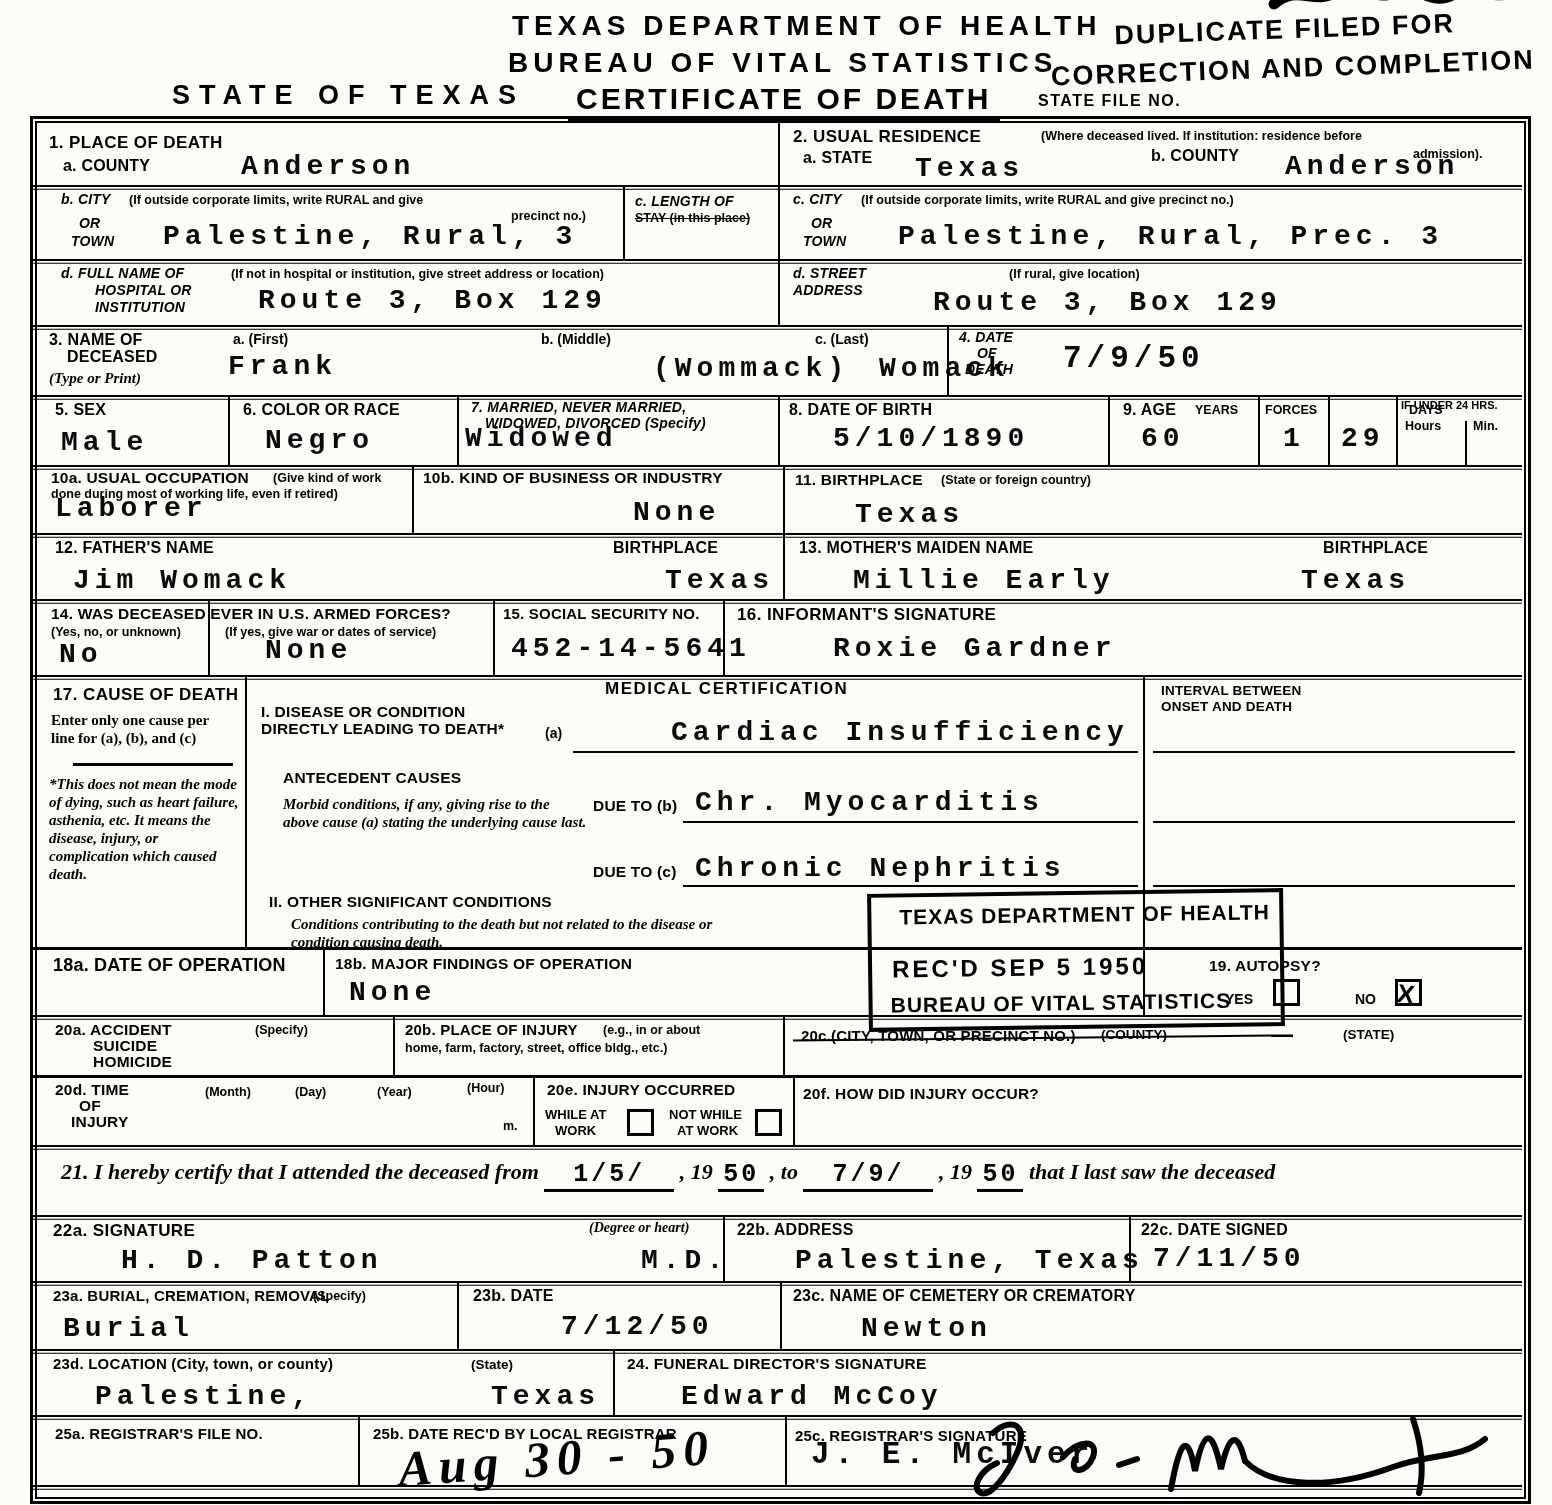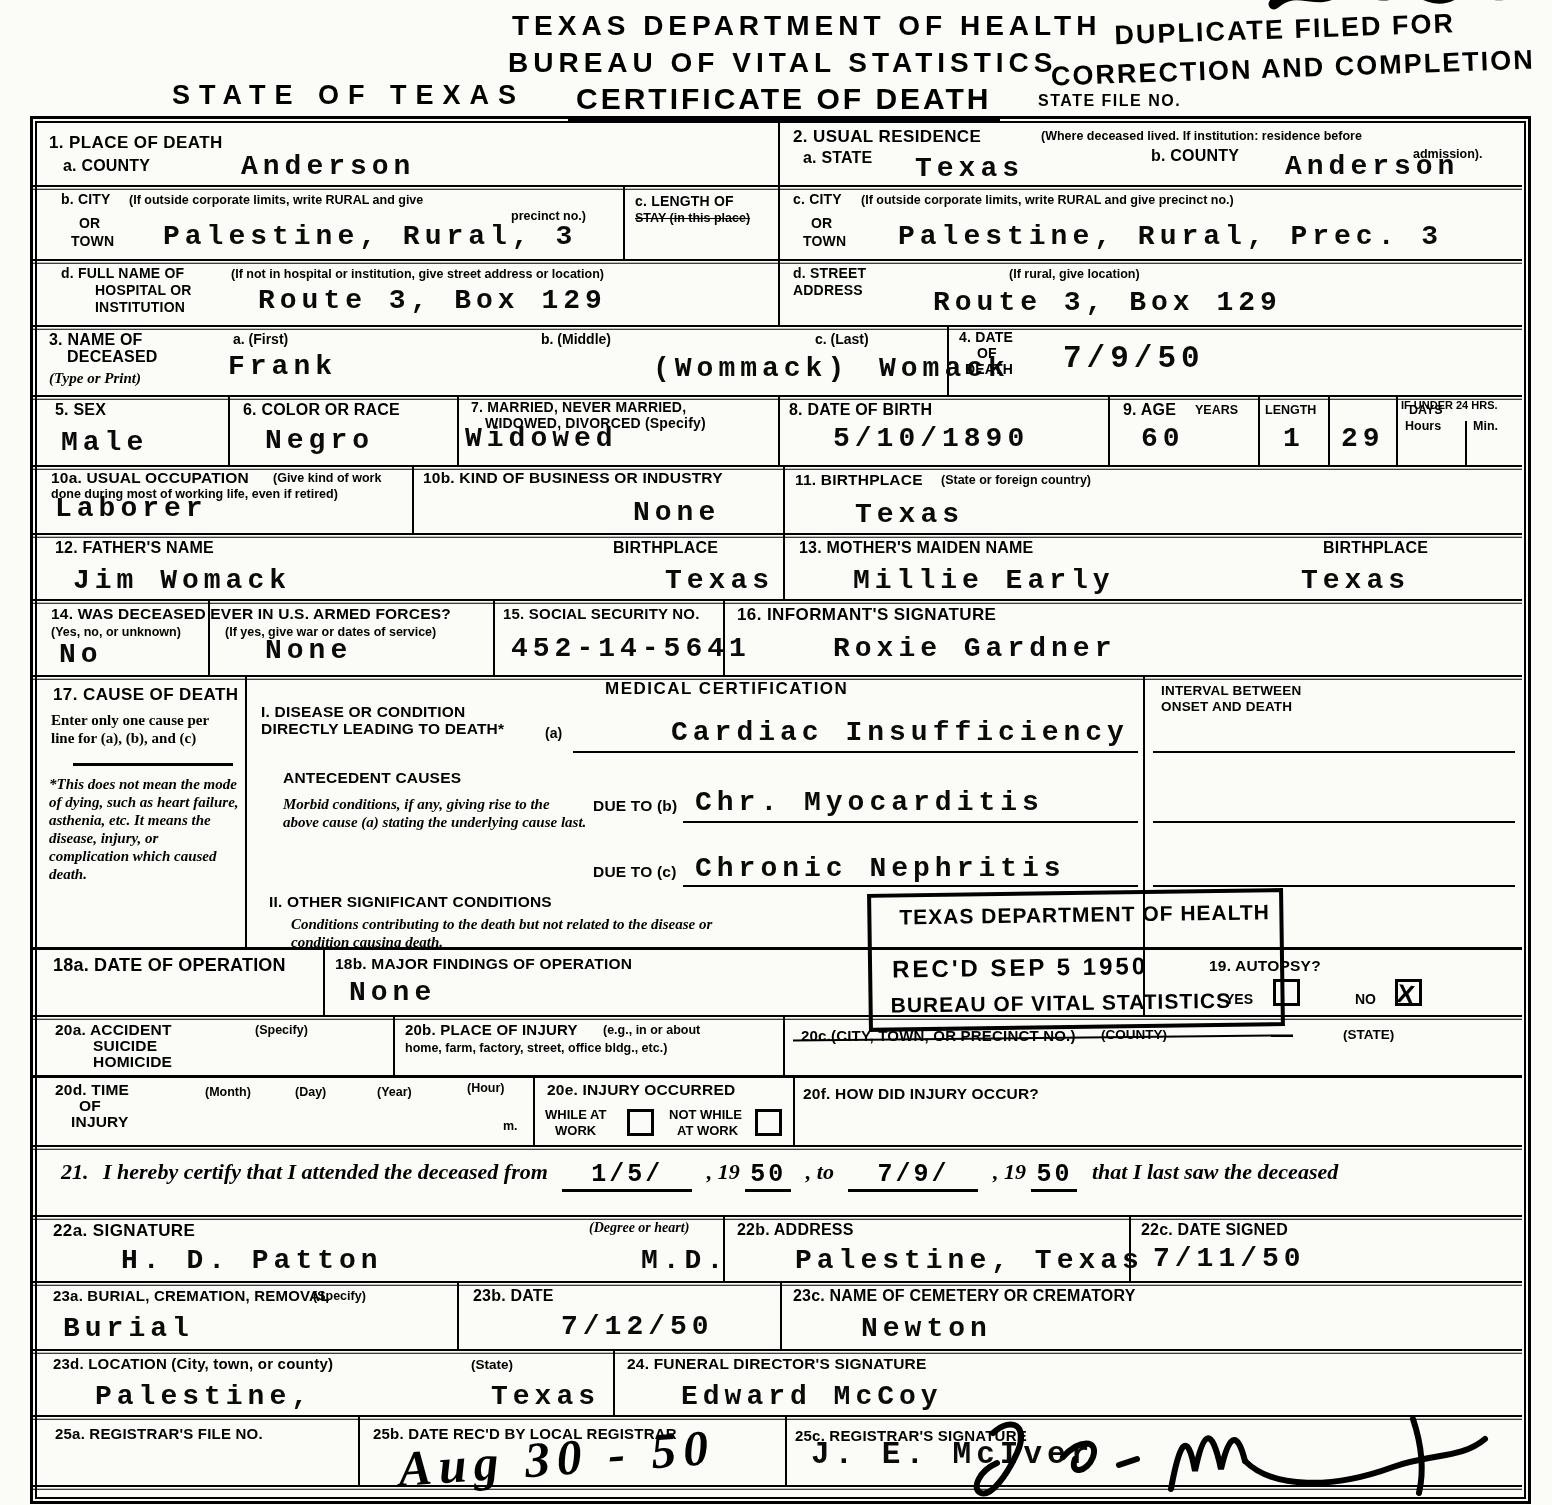--- a/index.html
+++ b/index.html
@@ -1,20 +1,20 @@
 <!DOCTYPE html>
 <html><head>
 <meta charset="utf-8">
 <style>
   html,body{margin:0;padding:0;background:#9a9a9a;}
   .page{position:relative;width:1552px;height:1505px;background:#fbfbf8;overflow:hidden;
         font-family:"Liberation Sans",sans-serif;color:#000;}
   .abs{position:absolute;}
   .L{position:absolute;font-weight:700;font-size:16px;letter-spacing:.2px;white-space:nowrap;}
-  .L2{font-size:14px;}
+  .L2{font-size:14px;font-style:italic;}
   .L3{font-size:17px;letter-spacing:.4px;}
   .N{position:absolute;font-weight:700;font-size:12.5px;white-space:nowrap;}
   .T{position:absolute;font-family:"Liberation Mono","DejaVu Sans Mono",monospace;font-weight:700;
      font-size:28px;letter-spacing:5px;white-space:nowrap;color:#0a0a0a;}
   .I{position:absolute;font-family:"Liberation Serif","DejaVu Serif",serif;font-style:italic;
      font-weight:700;font-size:15px;line-height:18px;}
   .hl{position:absolute;left:0;width:1489px;height:3px;background:#000;}
   .hl.d{height:5px;background:linear-gradient(#000 2px,transparent 2px,transparent 3px,#000 5px);}
   .vl{position:absolute;width:2px;background:#000;}
   .ul{position:absolute;height:2px;background:#000;}
@@ -23,21 +23,21 @@
   .form::after{content:"";position:absolute;inset:2px;border:2px solid #000;pointer-events:none;}
   .hdr{position:absolute;font-weight:700;white-space:nowrap;}
   .stamp{position:absolute;left:835px;top:772px;width:408px;height:130px;border:4px solid #000;
          transform:rotate(-0.8deg);}
   .stamp span{position:absolute;font-weight:700;white-space:nowrap;letter-spacing:1px;}
   .cert{position:absolute;font-family:"Liberation Serif","DejaVu Serif",serif;font-style:italic;
         font-weight:700;font-size:22px;white-space:nowrap;}
   .cert .tv{font-family:"Liberation Mono","DejaVu Sans Mono",monospace;font-style:normal;
         font-size:25px;letter-spacing:3px;border-bottom:3px solid #000;display:inline-block;
         text-align:center;vertical-align:-2px;}
-  .cert .gp{margin-left:9px;}
+  .cert .gp{}
   .hand{position:absolute;font-family:"Liberation Serif","DejaVu Serif",serif;font-style:italic;
         font-weight:700;font-size:50px;letter-spacing:7px;white-space:nowrap;transform:rotate(-4deg);}
 </style>
 </head>
 <body>
 
 <div class="page">
 
   <div class="hdr" style="left:172px;top:80px;font-size:27px;letter-spacing:9px;">STATE OF TEXAS</div>
   <div class="hdr" style="left:512px;top:10px;font-size:28px;letter-spacing:5px;">TEXAS DEPARTMENT OF HEALTH</div>
@@ -157,21 +157,21 @@
     <span class="L" style="left:210px;top:282px">6. COLOR OR RACE</span>
     <span class="T" style="left:232px;top:306px">Negro</span>
     <span class="L L2" style="left:438px;top:280px">7. MARRIED, NEVER MARRIED,</span>
     <span class="L L2" style="left:452px;top:296px">WIDOWED, DIVORCED (Specify)</span>
     <span class="T" style="left:432px;top:304px">Widowed</span>
     <span class="L" style="left:756px;top:282px">8. DATE OF BIRTH</span>
     <span class="T" style="left:800px;top:304px">5/10/1890</span>
     <span class="L" style="left:1090px;top:282px">9. AGE</span>
     <span class="N" style="left:1162px;top:284px">YEARS</span>
     <span class="T" style="left:1108px;top:304px">60</span>
-    <span class="N" style="left:1232px;top:284px">LENGTH</span>
+    <span class="N" style="left:1232px;top:284px">FORCES</span>
     <span class="T" style="left:1250px;top:304px">1</span>
     <span class="N" style="left:1376px;top:284px">DAYS</span>
     <span class="T" style="left:1308px;top:304px">29</span>
     <span class="N" style="left:1368px;top:280px;font-size:11px">IF UNDER 24 HRS.</span>
     <span class="N" style="left:1372px;top:300px">Hours</span>
     <span class="N" style="left:1440px;top:300px">Min.</span>
 
     <span class="L" style="left:18px;top:350px;font-size:15.5px">10a. USUAL OCCUPATION</span>
     <span class="N" style="left:240px;top:352px">(Give kind of work</span>
     <span class="N" style="left:18px;top:368px">done during most of working life, even if retired)</span>

